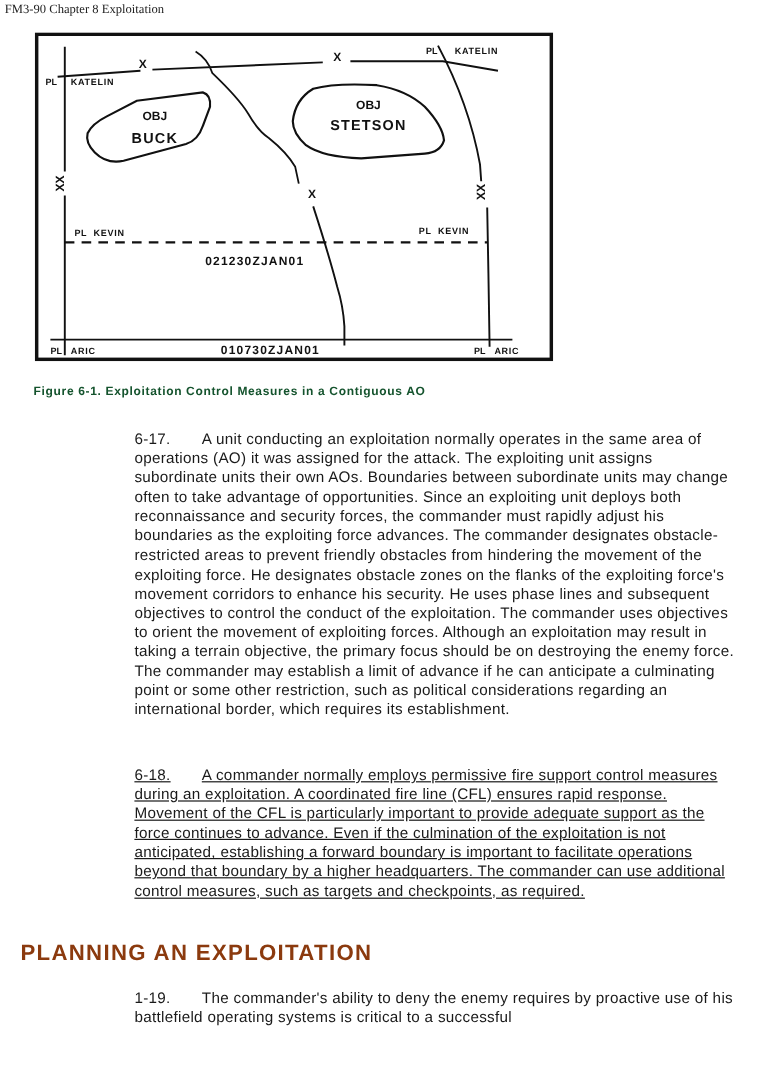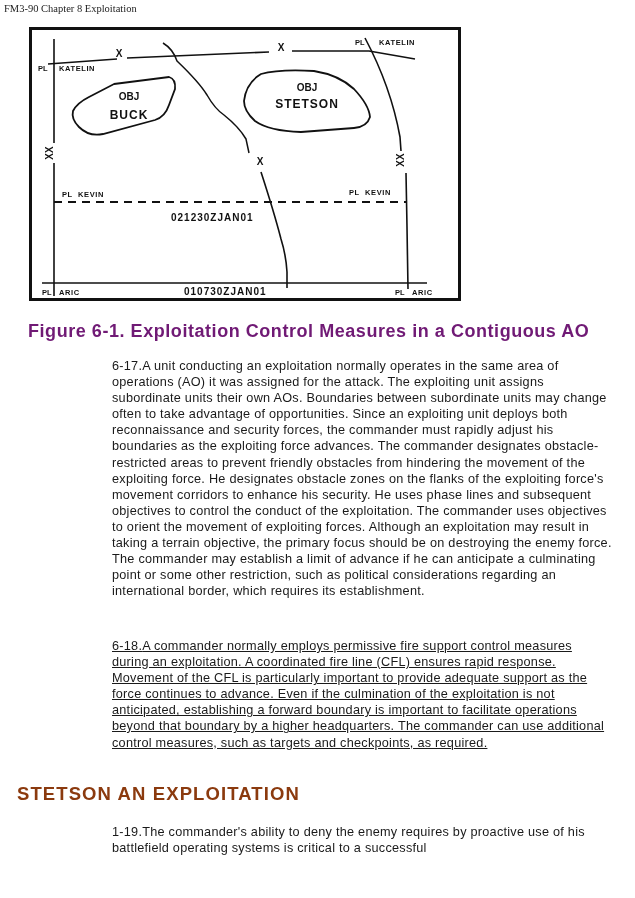--- a/index.html
+++ b/index.html
@@ -1,23 +1,23 @@
 <!DOCTYPE html>
 <html><head>
 <meta charset="utf-8">
 <style>
   html, body { margin: 0; padding: 0; background: #ffffff; }
   body { width: 635px; height: 898px; position: relative; overflow: hidden; color: #1a1a1a; }
   .running-head { position: absolute; left: 4px; top: 3px; font-family: "Liberation Serif", serif; font-size: 10.5px; color: #222; }
   .figure { position: absolute; left: 29px; top: 27px; width: 432px; height: 274px; }
   .figure svg { display: block; }
   .fig-text { font-family: "Liberation Sans", sans-serif; font-weight: bold; fill: #111; }
-  .caption { position: absolute; left: 28px; top: 321px; font-family: "Liberation Sans", sans-serif; font-weight: bold; font-size: 18px; letter-spacing: 0.55px; color: #701a75; white-space: nowrap; }
+  .caption { position: absolute; left: 28px; top: 321px; font-family: "Liberation Sans", sans-serif; font-weight: bold; font-size: 10px; letter-spacing: 0.55px; color: #14532d; white-space: nowrap; }
   .para { position: absolute; left: 112px; width: 500px; font-family: "Liberation Sans", sans-serif; font-size: 12.7px; line-height: 16.1px; letter-spacing: 0.25px; color: #1a1a1a; }
-  .para .num { margin-right: 0; }
+  .para .num { margin-right: 26px; }
   #p617 { top: 358px; }
   #p618 { top: 638px; text-decoration: underline; }
   #p619 { top: 824px; }
   .section-heading { position: absolute; left: 17px; top: 783px; font-family: "Liberation Sans", sans-serif; font-weight: bold; font-size: 18.5px; letter-spacing: 1.1px; color: #8b3a0e; white-space: nowrap; }
 </style>
 </head>
 <body>
 
 <div class="running-head">FM3-90 Chapter 8 Exploitation</div>
 
@@ -74,17 +74,17 @@
 <div class="caption">Figure 6-1. Exploitation Control Measures in a Contiguous AO</div>
 
 <div class="para" id="p617">
   <span class="num">6-17.</span><span>A unit conducting an exploitation normally operates in the same area of operations (AO) it was assigned for the attack. The exploiting unit assigns subordinate units their own AOs. Boundaries between subordinate units may change often to take advantage of opportunities. Since an exploiting unit deploys both reconnaissance and security forces, the commander must rapidly adjust his boundaries as the exploiting force advances. The commander designates obstacle-restricted areas to prevent friendly obstacles from hindering the movement of the exploiting force. He designates obstacle zones on the flanks of the exploiting force's movement corridors to enhance his security. He uses phase lines and subsequent objectives to control the conduct of the exploitation. The commander uses objectives to orient the movement of exploiting forces. Although an exploitation may result in taking a terrain objective, the primary focus should be on destroying the enemy force. The commander may establish a limit of advance if he can anticipate a culminating point or some other restriction, such as political considerations regarding an international border, which requires its establishment.</span>
 </div>
 
 <div class="para" id="p618">
   <span class="num">6-18.</span><span>A commander normally employs permissive fire support control measures during an exploitation. A coordinated fire line (CFL) ensures rapid response. Movement of the CFL is particularly important to provide adequate support as the force continues to advance. Even if the culmination of the exploitation is not anticipated, establishing a forward boundary is important to facilitate operations beyond that boundary by a higher headquarters. The commander can use additional control measures, such as targets and checkpoints, as required.</span>
 </div>
 
-<div class="section-heading">STETSON AN EXPLOITATION</div>
+<div class="section-heading">PLANNING AN EXPLOITATION</div>
 
 <div class="para" id="p619">
   <span class="num">1-19.</span><span>The commander's ability to deny the enemy requires by proactive use of his battlefield operating systems is critical to a successful</span>
 </div>
 
 </body></html>

